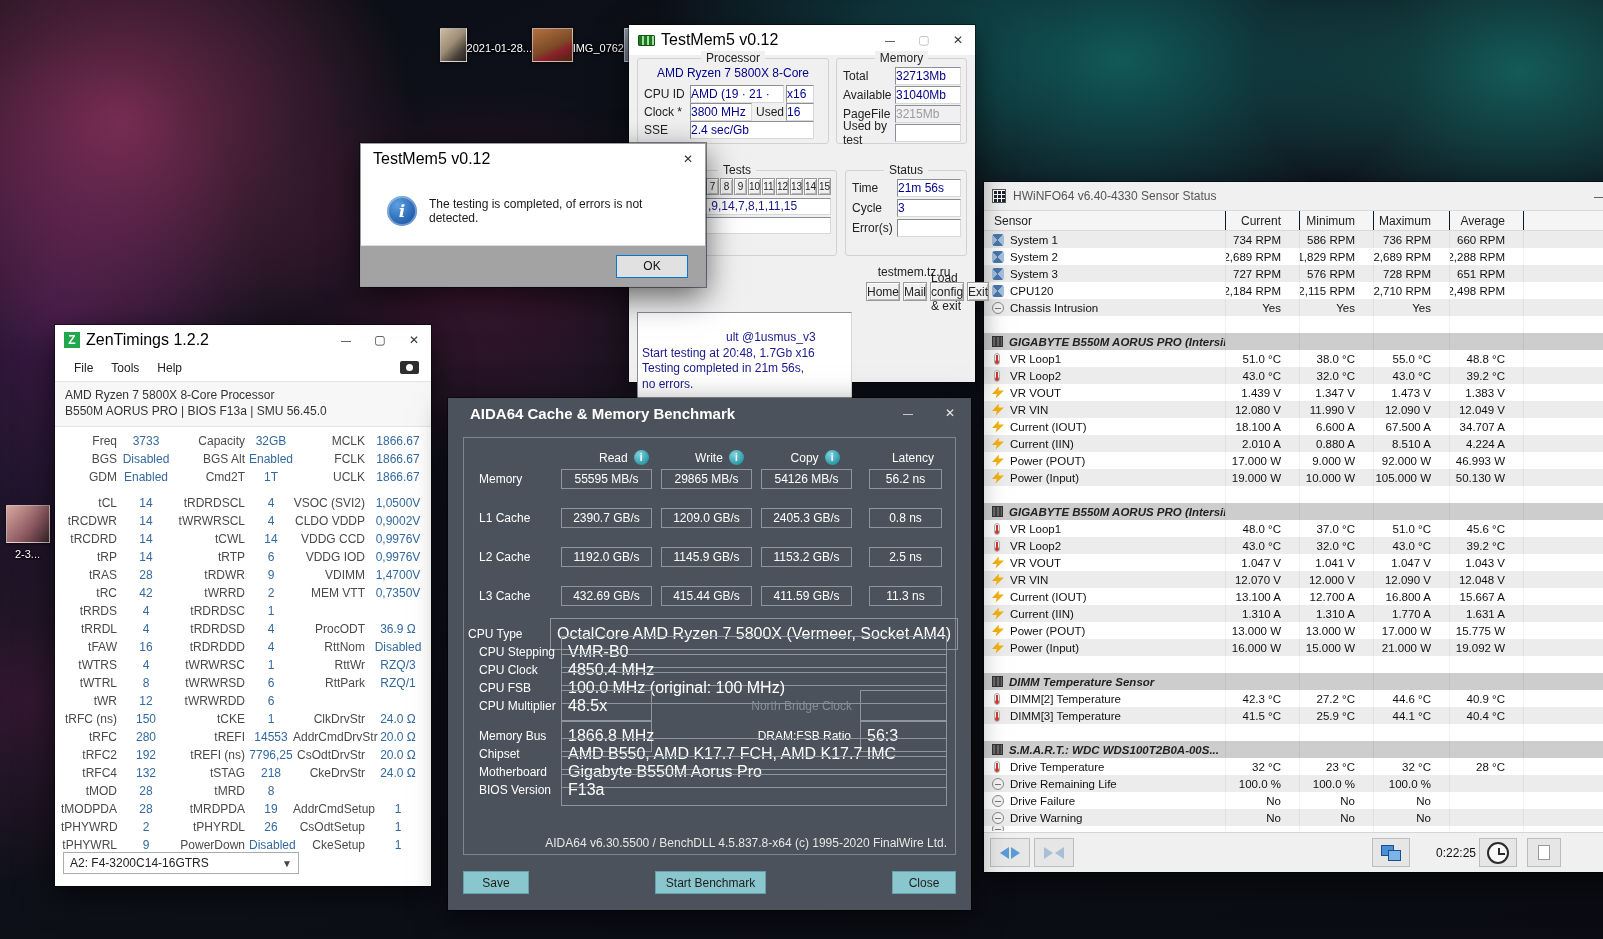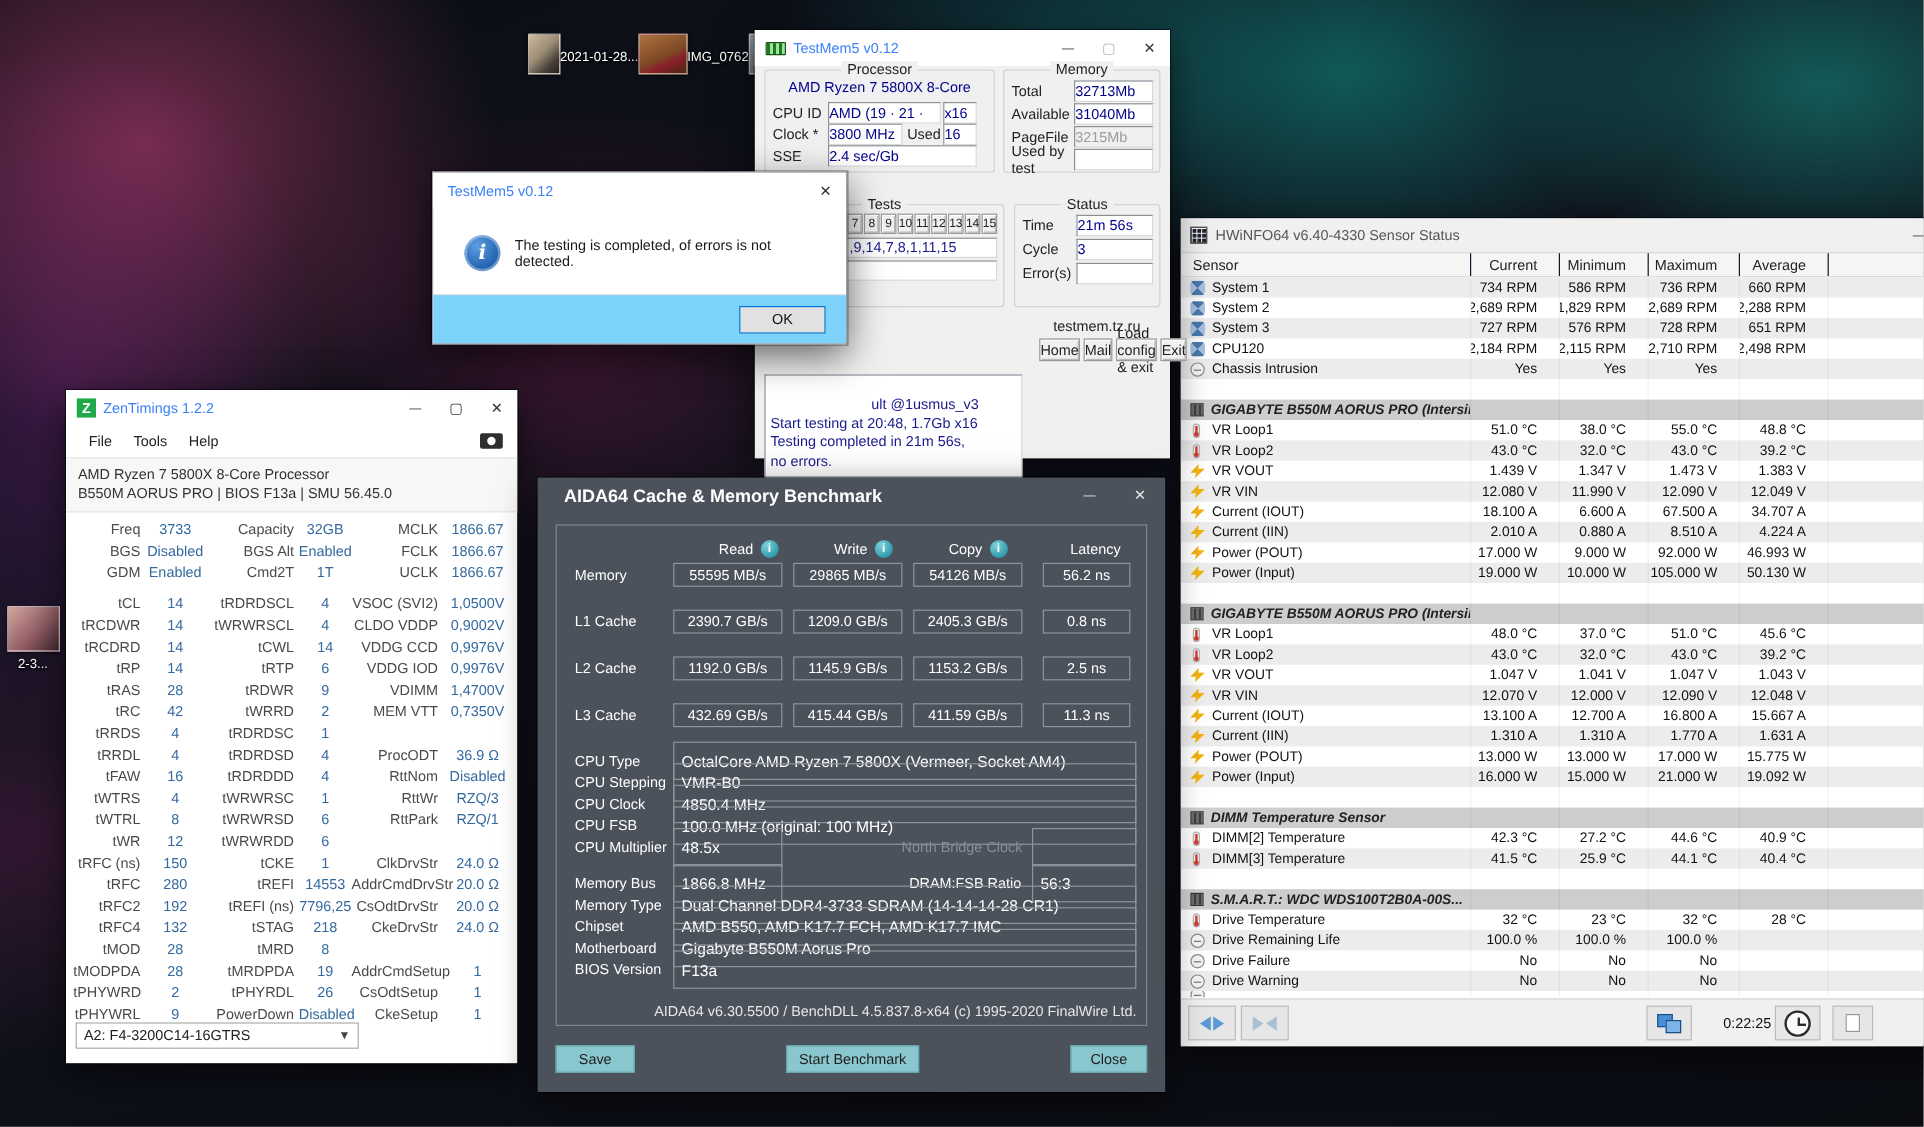--- a/index.html
+++ b/index.html
@@ -26,21 +26,21 @@
   .thumb-desk { background:linear-gradient(135deg,#cdbb9e 0%,#9d8d76 45%,#49413a 75%,#23201c 100%); }
   .thumb-wood { background:linear-gradient(155deg,#b07340 0%,#7c4826 55%,#8a1f2b 70%,#46280f 100%); }
   .thumb-gray { background:linear-gradient(135deg,#8894a0 0%,#4c555e 100%); }
   .thumb-pink { background:linear-gradient(135deg,#d6a8a0 0%,#8f5a62 60%,#402a30 100%); }
   .desk-label { margin-top:5px; font-size:11px; color:#fff; text-shadow:1px 1px 2px #000, 0 0 3px #000; white-space:nowrap; }
   .desk-icon-left { position:absolute; left:0px; top:505px; width:55px; z-index:1; display:flex; flex-direction:column; align-items:center; overflow:hidden; }
   .desk-icon-left .desk-thumb { width:44px; height:38px; }
 
   
   .titlebar { height:30px; background:#fff; display:flex; align-items:center; padding:0 0 0 9px; position:relative; }
-  .titlebar .t-text { font-size:12px; color:#3b82f6; margin-left:6px; }
+  .titlebar .t-text { font-size:16px; color:#000000; margin-left:6px; }
   .cap-btns { position:absolute; right:0; top:0; height:100%; display:flex; }
   .cap-btn { width:34px; height:100%; display:flex; align-items:center; justify-content:center; font-size:12px; color:#333; }
   .cap-btn.dim { color:#b5b5b5; }
   .sunken { background:#fff; border:1px solid #8a8f98; border-right-color:#d8d8d8; border-bottom-color:#d8d8d8; }
   .groupbox { position:absolute; border:1px solid #d2d2d2; border-radius:3px; }
   .groupbox .legend { position:absolute; top:-8px; left:0; right:0; text-align:center; font-size:12px; color:#222; }
   .groupbox .legend span { background:#f0f0f0; padding:0 5px; }
   .btn3d { background:#f0f0f0; border:1px solid #9a9a9a; box-shadow:inset 1px 1px 0 #fff, inset -1px -1px 0 #b9b9b9; font-size:12px; color:#222; display:flex; align-items:center; justify-content:center; cursor:default; }
 
   
@@ -52,21 +52,21 @@
   .tm-box.dim { background:#f0f0f0; color:#9c9c9c; }
   .tm-testbtn { width:13px; height:17px; font-size:10px; padding:0; }
   .tm-log { position:absolute; left:8px; top:243px; width:215px; height:110px; font-size:12px; color:#1a1a8c; padding:17px 4px; line-height:15.5px;margin-top:44px; }
   .tm-log div:first-child { padding-left:84px; }
 
   
   #win-dialog { left:360px; top:143px; width:346px; height:144px; background:#fff; z-index:6; border:1px solid #9aa0a6; }
   #win-dialog .body { display:flex; align-items:center; padding:22px 14px 0 26px; }
   .info-icon { width:30px; height:30px; border-radius:50%; background:radial-gradient(circle at 35% 30%, #5e9fe0, #1f5fae 70%); color:#fff; font:italic bold 17px "DejaVu Serif", serif; display:flex; align-items:center; justify-content:center; flex:none; box-shadow:inset 0 0 0 2px rgba(255,255,255,.35); }
   #win-dialog .msg { font-size:12px; color:#1a1a1a; margin-left:12px; }
-  #win-dialog .footer { position:absolute; left:0; right:0; bottom:0; height:41px; background:#7dd3fc; border-top:1px solid #dfdfdf; display:flex; justify-content:flex-end; align-items:center; padding-right:17px; }
+  #win-dialog .footer { position:absolute; left:0; right:0; bottom:0; height:41px; background:#a3a3a3; border-top:1px solid #dfdfdf; display:flex; justify-content:flex-end; align-items:center; padding-right:17px; }
   .ok-btn { width:72px; height:23px; background:#e1e1e1; border:1px solid #0078d7; font-size:12px; color:#111; display:flex; align-items:center; justify-content:center; }
 
   
   #win-zen { left:55px; top:325px; width:376px; height:561px; background:#fff; z-index:4; font-size:12px; }
   .zen-icon { width:16px; height:16px; background:#21a84a; color:#fff; font:bold 12px "Liberation Sans",sans-serif; display:flex; align-items:center; justify-content:center; }
   .zen-menubar { height:26px; display:flex; align-items:center; padding:0 10px; background:#fff; position:relative; }
   .zen-menu { padding:3px 9px; color:#222; }
   .cam-icon { position:absolute; right:12px; top:6px; width:19px; height:13px; background:#2e2e2e; border-radius:2px; }
   .cam-icon::before { content:""; position:absolute; left:6px; top:3px; width:7px; height:7px; border-radius:50%; background:#fff; }
   .zen-info { background:#f7f7f7; border-top:1px solid #e4e4e4; border-bottom:1px solid #e4e4e4; padding:5px 10px 7px; color:#333; line-height:16px; }
@@ -87,21 +87,21 @@
   .aida-headrow { display:flex; margin:12px 0 4px 112px; }
   .aida-hcell { width:100px; display:flex; align-items:center; justify-content:center; gap:6px; font-size:12px; }
   .aida-hcell.lat { width:88px; margin-left:8px; }
   .i-icon { width:15px; height:15px; border-radius:50%; background:radial-gradient(circle at 35% 30%, #7fd2dc, #2a98a8 75%); color:#fff; font:bold 10px "Liberation Sans",sans-serif; display:flex; align-items:center; justify-content:center; }
   .aida-benchrow { display:flex; align-items:center; margin:0 0 19px 15px; }
   .aida-benchrow .rlabel { width:82px; font-size:12px; }
   .aida-cell { width:91px; height:20px; border:1px solid #8d959d; margin-right:9px; font-size:12px; display:flex; align-items:center; justify-content:center; }
   .aida-cell.lat { width:73px; margin-left:8px; margin-right:0; }
   .aida-inforow { display:flex; align-items:center; margin:0 8px 2px 15px; height:16px;justify-content:center; }
   .aida-inforow .rlabel { width:82px; font-size:12px; flex:none; }
-  .aida-valbox { border:1px solid #8d959d; height:16px; font-size:13px; display:flex; align-items:center; padding:15px 6px; flex:1; white-space:nowrap; }
+  .aida-valbox { border:1px solid #8d959d; height:16px; font-size:16px; display:flex; align-items:center; padding:15px 6px; flex:1; white-space:nowrap; }
   .aida-valbox.small { flex:none; width:91px; }
   .nb-label { color:#868e97; font-size:12px; margin-left:auto; margin-right:8px; }
   .ratio-label { font-size:12px; margin-left:auto; margin-right:9px; }
   .aida-valbox.ratio { flex:none; width:87px; }
   .aida-footer { position:absolute; right:24px; bottom:60px; font-size:12px; color:#e7e7e7; }
   .aida-btn { position:absolute; height:23px; background:var(--tealbtn); border:1px solid #65a2aa; color:#1d1d1d; font-size:12px; display:flex; align-items:center; justify-content:center; bottom:16px; }
 
   
   #win-hw { left:984px; top:182px; width:650px; height:690px; background:#f0f0f0; z-index:2; }
   .hw-titlebar { height:28px; background:#f0f0f0; display:flex; align-items:center; padding-left:8px; position:relative; }
@@ -1104,24 +1104,20 @@
       <span class="aida-valbox ratio"></span>
     </div>
     <div style="height:12px;"></div>
     <div class="aida-inforow">
       <span class="rlabel">Memory Bus</span>
       <span class="aida-valbox small">1866.8 MHz</span>
       <span class="ratio-label">DRAM:FSB Ratio</span>
       <span class="aida-valbox ratio">56:3</span>
     </div>
 
-      <div class="aida-inforow">
-        <span class="rlabel">Memory Type</span>
-        <span class="aida-valbox">Dual Channel DDR4-3733 SDRAM  (14-14-14-28 CR1)</span>
-      </div>
 
       <div class="aida-inforow">
         <span class="rlabel">Chipset</span>
         <span class="aida-valbox">AMD B550, AMD K17.7 FCH, AMD K17.7 IMC</span>
       </div>
 
       <div class="aida-inforow">
         <span class="rlabel">Motherboard</span>
         <span class="aida-valbox">Gigabyte B550M Aorus Pro</span>
       </div>

